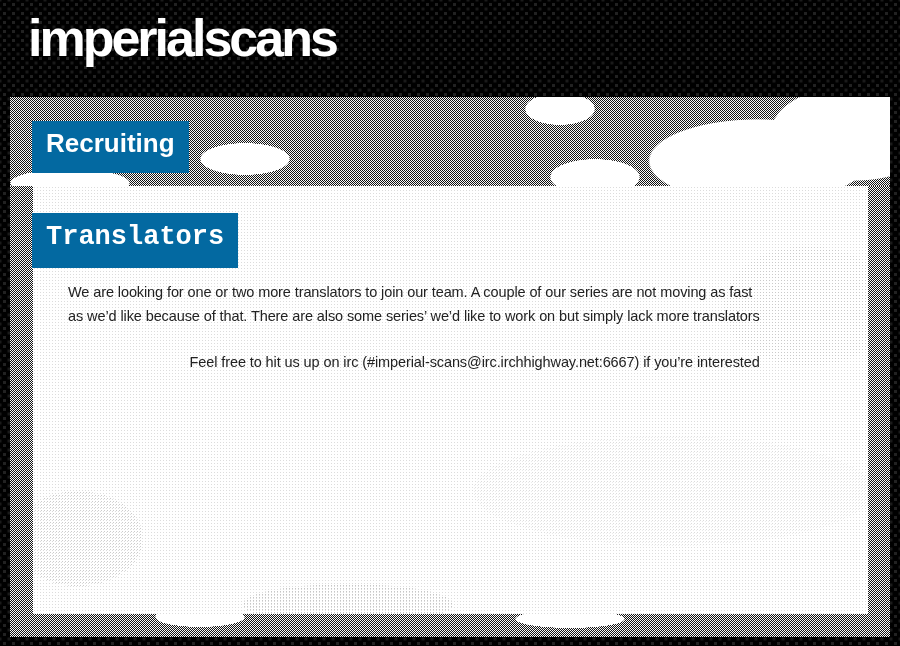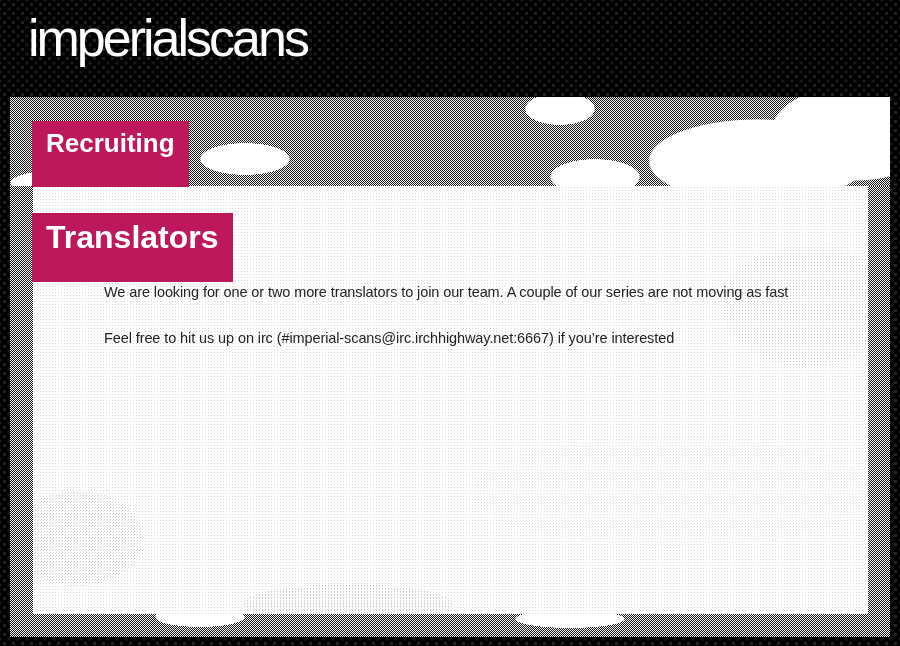--- a/index.html
+++ b/index.html
@@ -24,21 +24,21 @@
   .site-header {
     position: absolute;
     left: 0; top: 0;
     width: 900px; height: 97px;
   }
   .logo {
     position: absolute;
     left: 28px; top: 10px;
     color: #ffffff;
     font-size: 52px;
-    font-weight: normal;
+    font-weight: bold;
     letter-spacing: -3px;
     line-height: 1.1;
     cursor: pointer;
   }
 
   
   .main-window {
     position: absolute;
     left: 10px; top: 97px;
     width: 880px; height: 540px;
@@ -97,43 +97,43 @@
   .cloud-a { left: -20px; top: 305px; width: 130px; height: 95px; opacity: .45; }
   .cloud-b { left: 210px; top: 398px; width: 210px; height: 40px; opacity: .5; }
   .cloud-c { left: 440px; top: 250px; width: 400px; height: 110px; opacity: .16; }
   .cloud-d { left: 690px; top: 60px;  width: 170px; height: 120px; opacity: .22; }
 
   
   .label-box {
     position: absolute;
     left: 22px;
     margin: 0;
-    background: #be185d;
+    background: #0369a1;
     color: #ffffff;
     font-weight: bold;
     display: flex;
     align-items: center;
-    padding: 0 14px 21px 14px;
+    padding: 0 14px 7px 14px;
     white-space: nowrap;
   }
   .recruiting-box  { top: 24px;  height: 45px; font-size: 26px; }
-  .translators-box { top: 116px; height: 48px; font-size: 32px; }
+  .translators-box { top: 116px; height: 48px; font-size: 27px; font-family: Liberation Mono, monospace; }
 
   
   .body-text {
     position: absolute;
     left: 58px; top: 183px;
     color: #222222;
     font-size: 14.5px;
     line-height: 24px;
     letter-spacing: -0.1px;
   }
   .body-text p { margin: 0; }
-  .body-text p + p { margin-top: 22px; }
-  .line { display: block; white-space: nowrap; margin-left: 36px; }
+  .body-text p + p { margin-top: 22px; text-align: right; }
+  .line { display: block; white-space: nowrap; }
 </style>
 </head>
 <body>
 
 <div class="site-header">
   <div class="logo">imperialscans</div>
 </div>
 
 <div class="main-window">
 
@@ -149,19 +149,20 @@
     <div class="cloud-shadow cloud-d"></div>
   </div>
 
   <h1 class="label-box recruiting-box">Recruiting</h1>
 
   <h2 class="label-box translators-box">Translators</h2>
 
   <div class="body-text">
     <p>
       <span class="line">We are looking for one or two more translators to join our team. A couple of our series are not moving as fast</span>
+      <span class="line">as we’d like because of that. There are also some series’ we’d like to work on but simply lack more translators</span>
     </p>
     <p>
       <span class="line">Feel free to hit us up on irc (#imperial-scans@irc.irchhighway.net:6667) if you’re interested</span>
     </p>
   </div>
 
 </div>
 
 </body></html>

